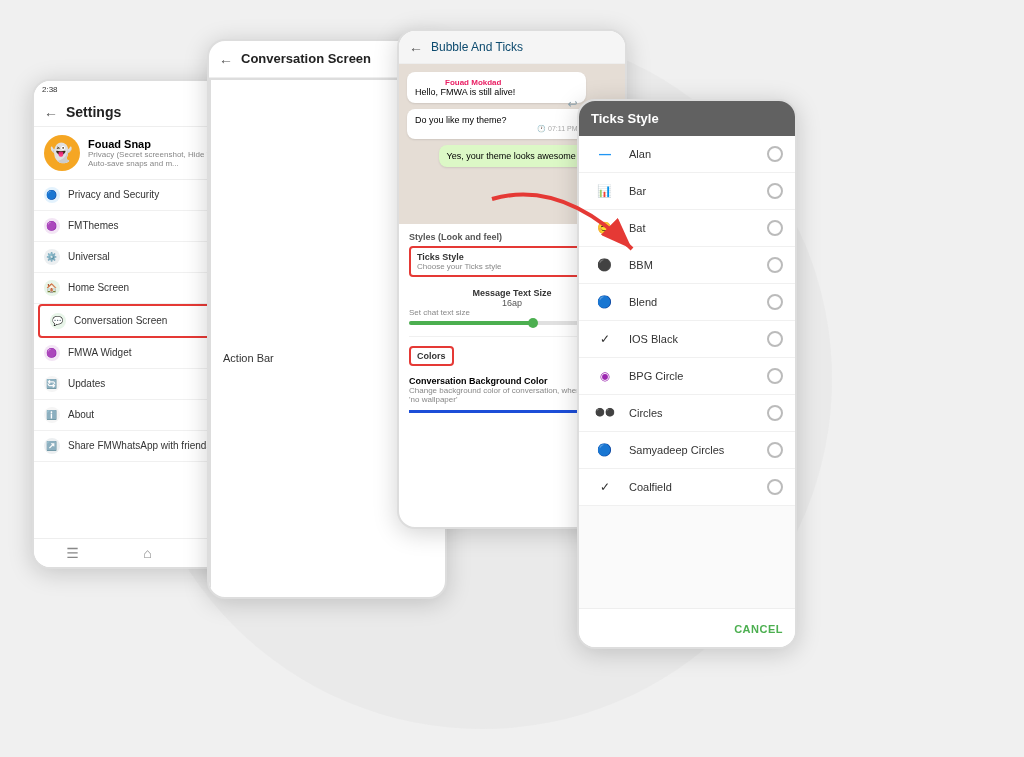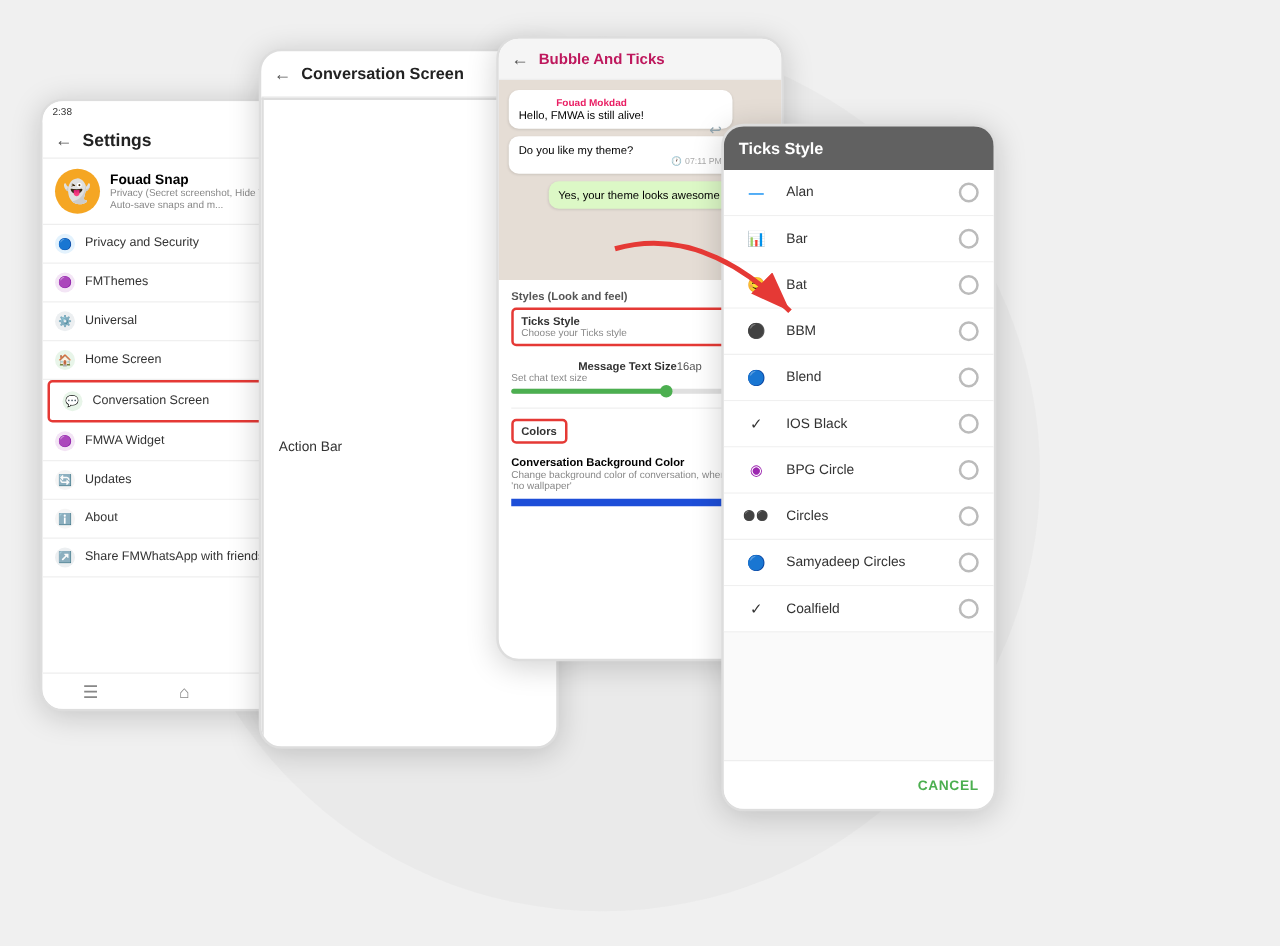--- a/index.html
+++ b/index.html
@@ -189,22 +189,22 @@
       padding: 8px 10px;
       border-bottom: 1px solid #eee;
     }
     .phone3 .top-bar .back-arrow {
       font-size: 14px;
       margin-right: 8px;
       color: #555;
     }
     .phone3 .top-bar .title {
       font-size: 12px;
-      font-weight: 700;
-      color: #be185d;
+      font-weight: 400;
+      color: #0c4a6e;
     }
     .chat-area {
       background: #e5ddd5;
       flex: 1;
       padding: 8px;
       min-height: 160px;
     }
     .chat-bubble {
       background: #fff;
       border-radius: 8px;
@@ -252,39 +252,40 @@
       font-size: 9px;
       font-weight: 600;
       color: #333;
     }
     .styles-item .item-desc {
       font-size: 8px;
       color: #888;
     }
     .styles-item .row {
       display: flex;
-      justify-content: center;
-      align-items: center;
+      justify-content: space-between;
+      align-items: center;
+      flex-direction: column;
     }
     .colors-section {
       padding: 0 10px;
     }
     .colors-label-box {
       border: 2px solid #e53935;
       border-radius: 4px;
       padding: 3px 6px;
       display: inline-block;
       font-size: 9px;
       font-weight: 600;
       color: #333;
       margin-bottom: 4px;
     }
     .color-item {
       padding: 6px 0;
-      border-bottom: 6px solid #1d4ed8;
+      border-bottom: 3px solid #1d4ed8;
     }
     .color-item .item-title {
       font-size: 9px;
       font-weight: 600;
     }
     .color-item .item-desc {
       font-size: 8px;
       color: #888;
     }
     .color-item .row {

